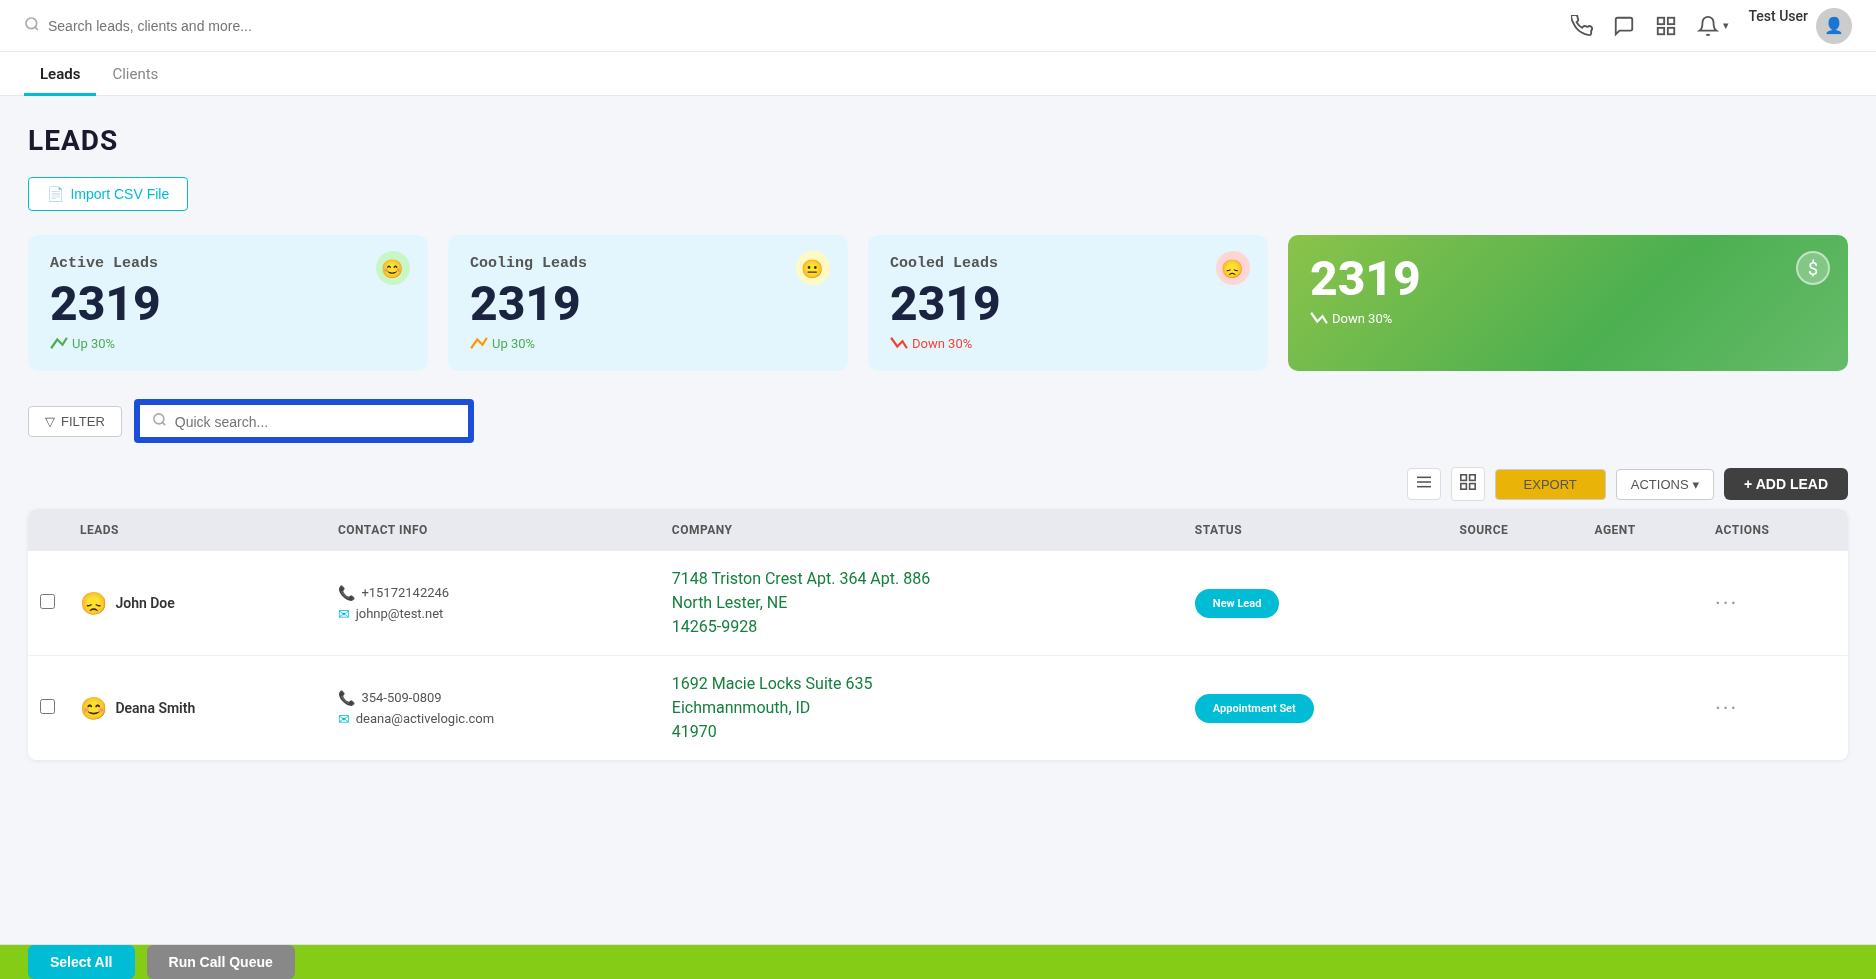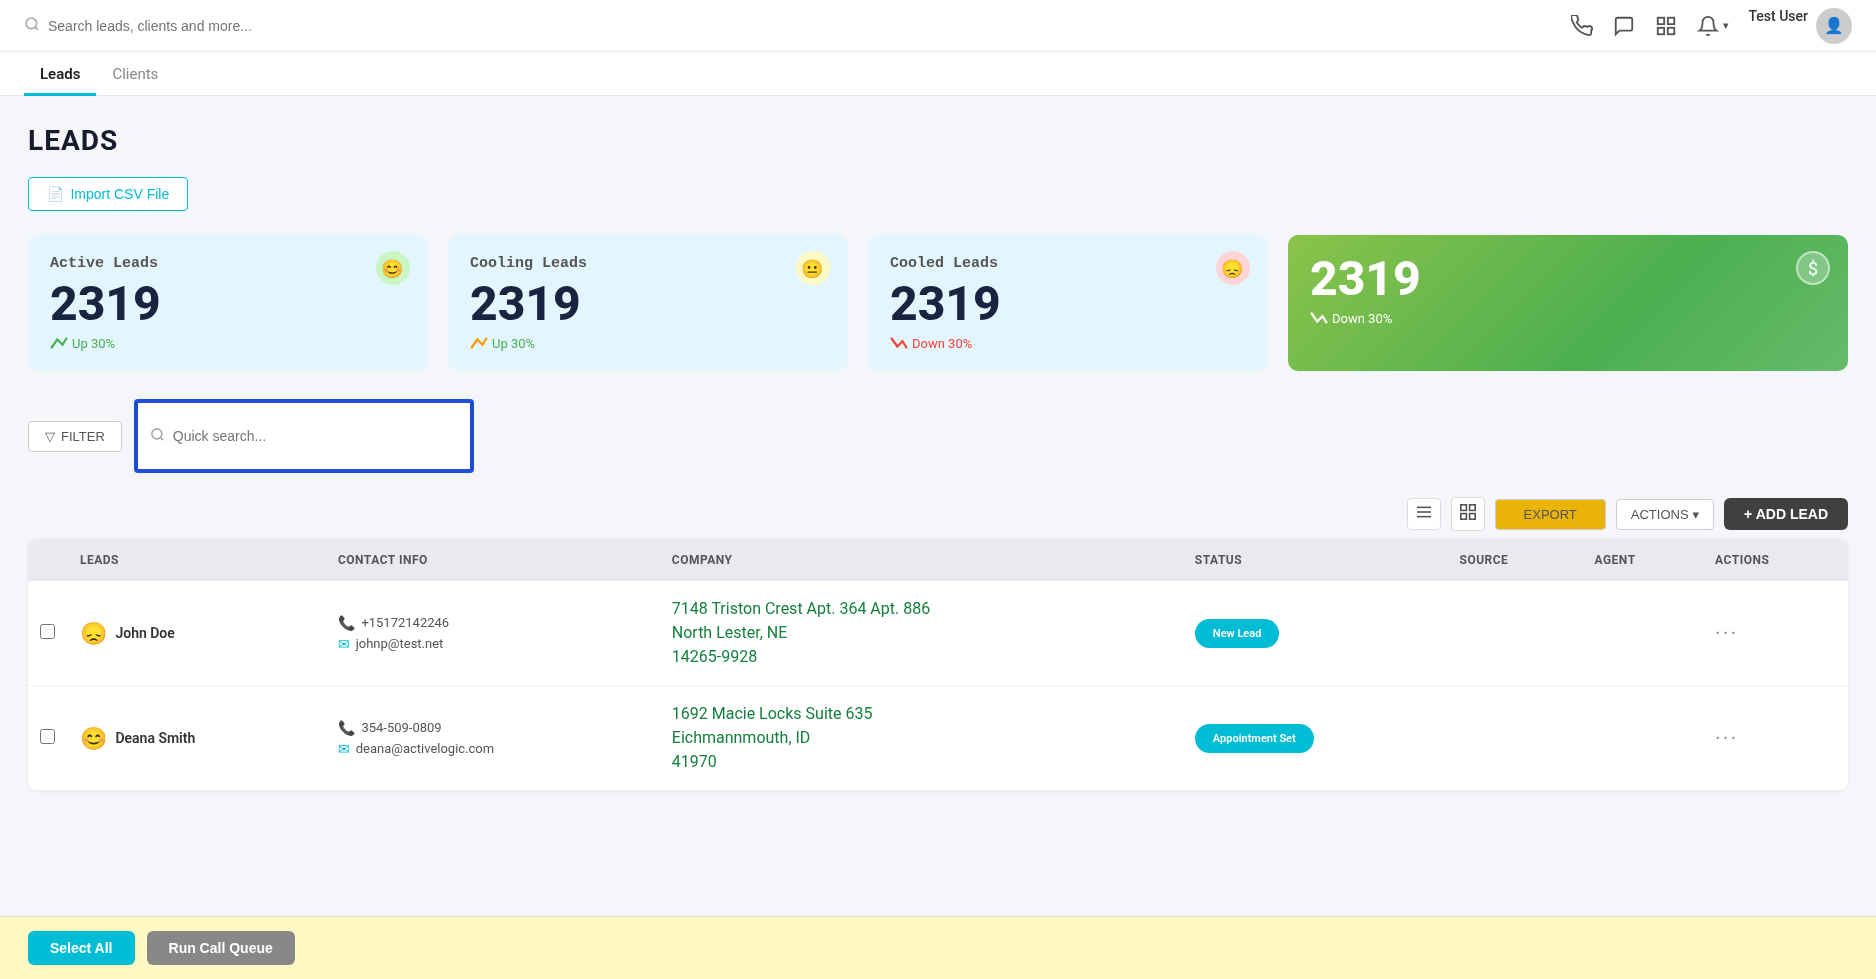--- a/index.html
+++ b/index.html
@@ -108,23 +108,23 @@
     .filter-row {
       display: flex; align-items: center; gap: 12px;
       margin-bottom: 16px;
     }
     .filter-btn {
       display: inline-flex; align-items: center; gap: 6px;
       padding: 7px 16px; border: 1.5px solid #ccc;
       background: #fff; border-radius: 4px; cursor: pointer; font-size: 13px; color: #555;
     }
     .quick-search {
-      display: flex; align-items: center; gap: 8px;
-      border: 4px solid #1d4ed8; border-radius: 4px;
-      padding: 24px 12px; background: #fff; flex: 1; max-width: 340px;
+      display: flex; align-items: flex-end; gap: 8px;
+      border: 6px solid #1d4ed8; border-radius: 4px;
+      padding: 7px 12px; background: #fff; flex: 1; max-width: 340px;
       color: #aaa; font-size: 14px;
     }
 
     
     .table-toolbar {
       display: flex; align-items: center; justify-content: flex-end;
       gap: 10px; margin-bottom: 0; padding: 8px 0;
     }
     .toolbar-icon-btn {
       padding: 6px 8px; border: 1px solid #ddd; background: #fff;
@@ -184,21 +184,21 @@
     .status-appointment { background: #00bcd4; color: #fff; }
 
     .actions-dots { font-size: 22px; color: #999; cursor: pointer; letter-spacing: 2px; }
 
     
     input[type="checkbox"] { width: 15px; height: 15px; cursor: pointer; }
 
     
     .bottom-bar {
       position: fixed; bottom: 0; left: 0; right: 0;
-      background: #fef9c3; padding: 14px 28px;
+      background: #84cc16; padding: 0 28px;
       display: flex; align-items: flex-end; gap: 12px;
       border-top: 1px solid #e0e0e0;
     }
     .select-all-btn {
       padding: 9px 22px; background: #00bcd4; color: #fff;
       border: none; border-radius: 6px; cursor: pointer;
       font-size: 14px; font-weight: 600;
     }
     .run-queue-btn {
       padding: 9px 22px; background: #888; color: #fff;

